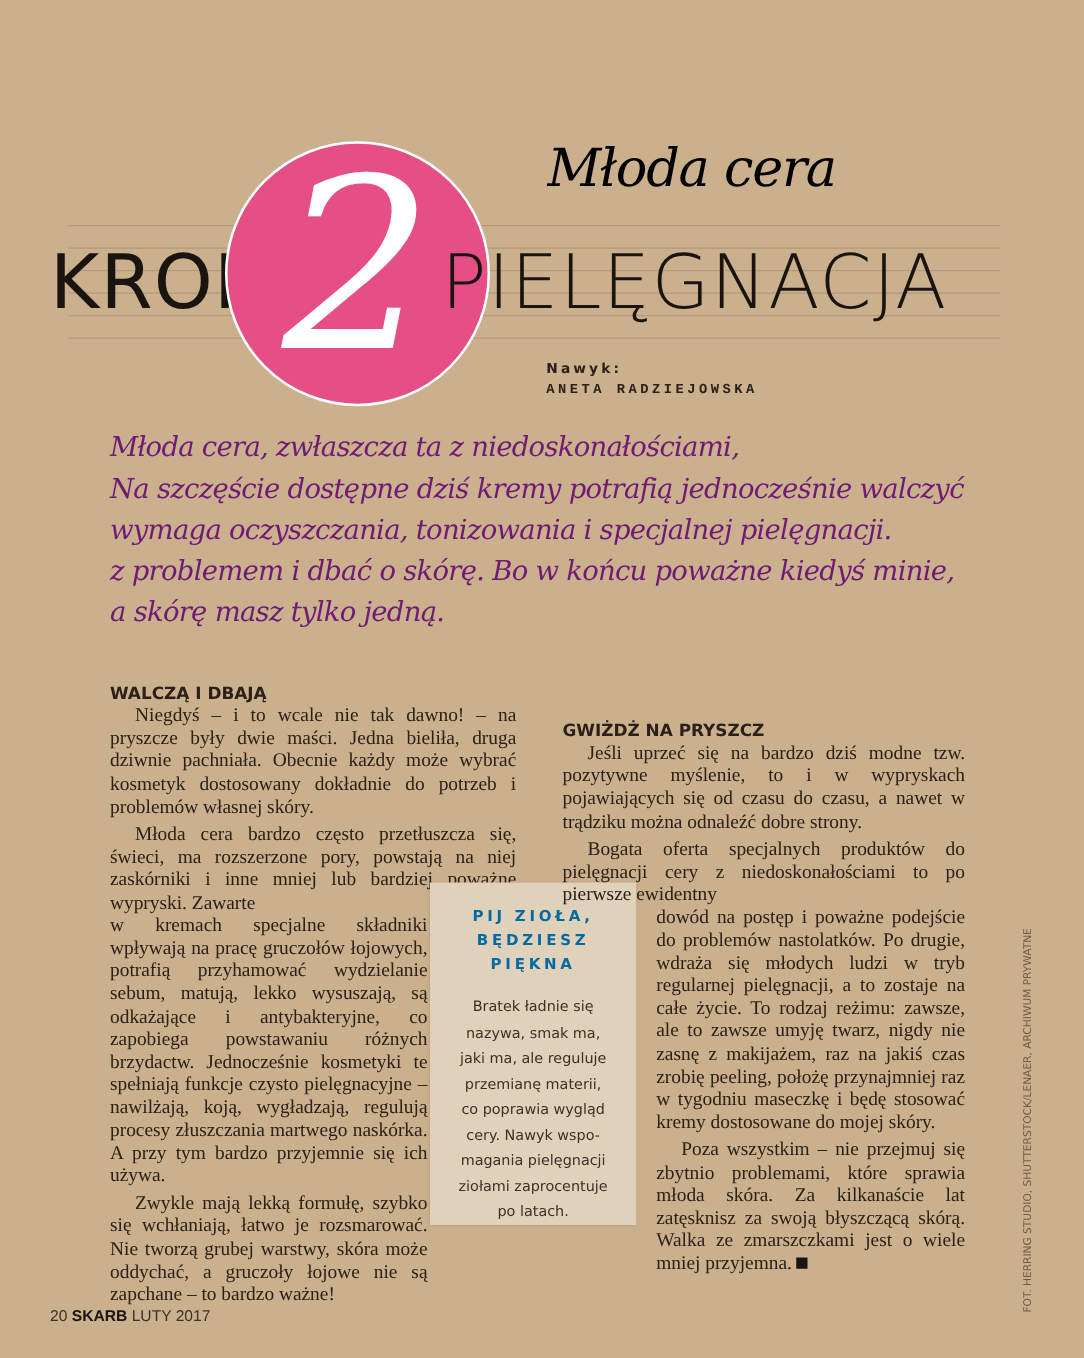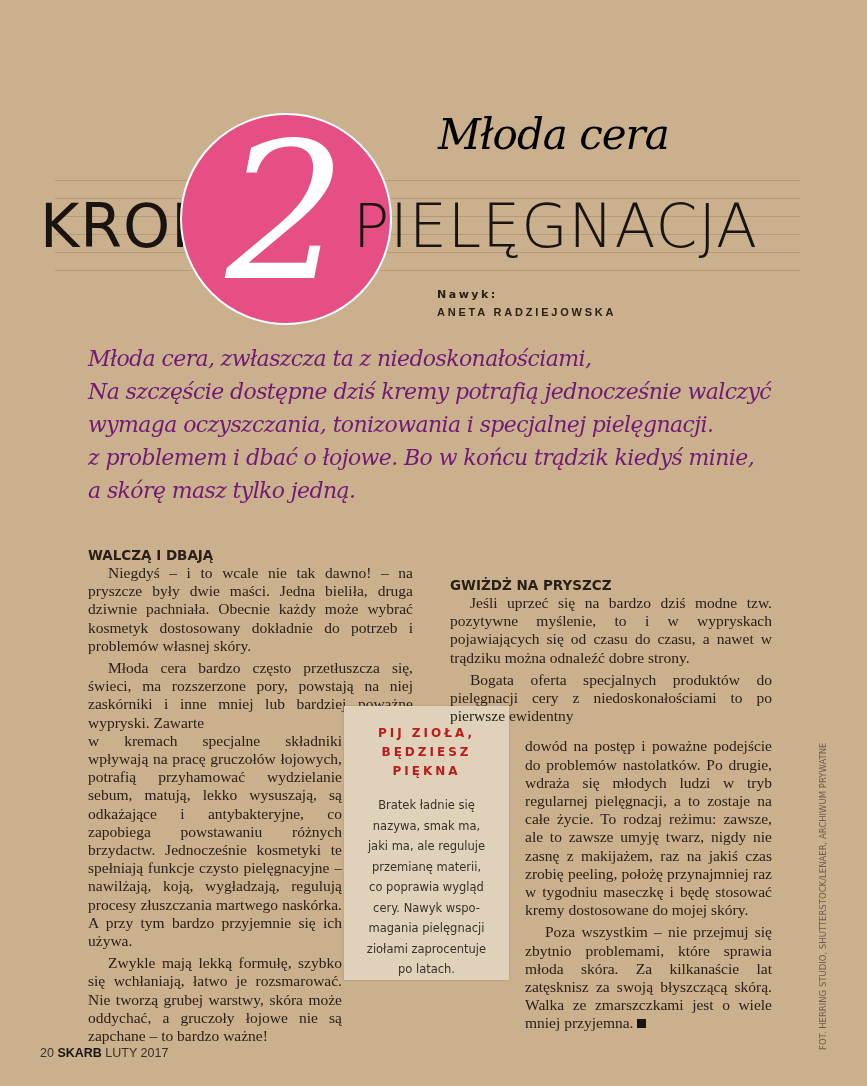--- a/index.html
+++ b/index.html
@@ -35,21 +35,21 @@
     left: 180px; top: 118px; width: 212px; text-align: center;
     font-family: "DejaVu Serif", serif; font-style: italic; font-size: 190px;
     color: #ffffff; line-height: 1;
   }
 
   .byline-label {
     left: 437px; top: 288px; font-family: "DejaVu Sans", sans-serif; font-weight: bold;
     font-size: 11px; letter-spacing: 2.5px; color: #2a2018;
   }
   .byline-name {
-    left: 437px; top: 306px; font-family: Liberation Sans, sans-serif; font-weight: bold;
+    left: 437px; top: 306px; font-family: Liberation Mono, monospace; font-weight: bold;
     font-size: 11px; letter-spacing: 2.8px; color: #2a2018;
   }
 
   .lead {
     left: 88px; top: 342px; width: 680px;
     font-family: "DejaVu Serif", serif; font-style: italic; font-size: 22px;
     line-height: 33px; color: #701a75; letter-spacing: -0.6px;
   }
   .lead div { white-space: nowrap; }
 
@@ -71,21 +71,21 @@
 
   .endmark { display: inline-block; width: 9px; height: 9px; background: #1a1410; margin-left: 4px; vertical-align: 0px; }
 
   .sidebar-box {
     left: 344px; top: 706px; width: 165px; height: 274px;
     background: #e0d1bb; box-shadow: 0 0 2px rgba(120,95,65,0.35);
     text-align: center; box-sizing: border-box; padding-top: 18px;
   }
   .sidebar-title {
     font-family: "DejaVu Sans", sans-serif; font-weight: bold; font-size: 12px;
-    letter-spacing: 3px; line-height: 19px; color: #b91c1c;
+    letter-spacing: 3px; line-height: 19px; color: #0369a1;
   }
   .sidebar-text {
     font-family: "DejaVu Sans", sans-serif; font-size: 11.5px; line-height: 20.5px;
     color: #3a3028; margin-top: 14px;
   }
 
   .credit {
     left: 818px; top: 1050px; transform-origin: 0 0; transform: rotate(-90deg);
     font-family: "DejaVu Sans", sans-serif; font-size: 8.5px; color: #6f5c47;
     white-space: nowrap; letter-spacing: 0px;
@@ -113,21 +113,21 @@
 <div class="abs title-word title-right">PIELĘGNACJA</div>
 <div class="abs circle-num">2</div>
 
 <div class="abs byline-label">Nawyk:</div>
 <div class="abs byline-name">ANETA RADZIEJOWSKA</div>
 
 <div class="abs lead">
   <div>Młoda cera, zwłaszcza ta z niedoskonałościami,</div>
   <div>Na szczęście dostępne dziś kremy potrafią jednocześnie walczyć</div>
   <div>wymaga oczyszczania, tonizowania i specjalnej pielęgnacji.</div>
-  <div>z problemem i dbać o łojowe. Bo w końcu trądzik kiedyś minie,</div>
+  <div>z problemem i dbać o skórę. Bo w końcu poważne kiedyś minie,</div>
   <div>a skórę masz tylko jedną.</div>
 </div>
 
 <div class="abs body-col col-left">
   <div class="heading">WALCZĄ I DBAJĄ</div>
   <p class="para">Niegdyś – i to wcale nie tak dawno! – na pryszcze były dwie maści. Jedna bieliła, druga dziwnie pachniała. Obecnie każdy może wybrać kosmetyk dostosowany dokładnie do potrzeb i problemów własnej skóry.</p>
   <p class="para" style="margin-bottom:0">Młoda cera bardzo często przetłuszcza się, świeci, ma rozszerzone pory, powstają na niej zaskórniki i inne mniej lub bardziej poważne wypryski. Zawarte</p>
   <p class="para wrap-left" style="text-indent:0">w kremach specjalne składniki wpływają na pracę gruczołów łojowych, potrafią przyhamować wydzielanie sebum, matują, lekko wysuszają, są odkażające i antybakteryjne, co zapobiega powstawaniu różnych brzydactw. Jednocześnie kosmetyki te spełniają funkcje czysto pielęgnacyjne – nawilżają, koją, wygładzają, regulują procesy złuszczania martwego naskórka. A przy tym bardzo przyjemnie się ich używa.</p>
   <p class="para wrap-left">Zwykle mają lekką formułę, szybko się wchłaniają, łatwo je rozsmarować. Nie tworzą grubej warstwy, skóra może oddychać, a gruczoły łojowe nie są zapchane – to bardzo ważne!</p>
 </div>
@@ -147,21 +147,21 @@
     <div>cery. Nawyk wspo-</div>
     <div>magania pielęgnacji</div>
     <div>ziołami zaprocentuje</div>
     <div>po latach.</div>
   </div>
 </div>
 
 <div class="abs body-col col-right">
   <div class="heading">GWIŻDŻ NA PRYSZCZ</div>
   <p class="para">Jeśli uprzeć się na bardzo dziś modne tzw. pozytywne myślenie, to i w wypryskach pojawiających się od czasu do czasu, a nawet w trądziku można odnaleźć dobre strony.</p>
-  <p class="para" style="margin-bottom:12px">Bogata oferta specjalnych produktów do pielęgnacji cery z niedoskonałościami to po pierwsze ewidentny</p>
+  <p class="para" style="margin-bottom:0">Bogata oferta specjalnych produktów do pielęgnacji cery z niedoskonałościami to po pierwsze ewidentny</p>
   <p class="para wrap-right" style="text-indent:0">dowód na postęp i poważne podejście do problemów nastolatków. Po drugie, wdraża się młodych ludzi w tryb regularnej pielęgnacji, a to zostaje na całe życie. To rodzaj reżimu: zawsze, ale to zawsze umyję twarz, nigdy nie zasnę z makijażem, raz na jakiś czas zrobię peeling, położę przynajmniej raz w tygodniu maseczkę i będę stosować kremy dostosowane do mojej skóry.</p>
   <p class="para wrap-right"><span>Poza wszystkim – nie przejmuj się zbytnio problemami, które sprawia młoda skóra. Za kilkanaście lat zatęsknisz za swoją błyszczącą skórą. Walka ze zmarszczkami jest o wiele mniej przyjemna.</span><span class="endmark"></span></p>
 </div>
 
 <div class="abs credit">FOT. HERRING STUDIO, SHUTTERSTOCK/LENAER, ARCHIWUM PRYWATNE</div>
 
 <div class="abs footer">
   <span>20</span>
   <b>SKARB</b>
   <span>LUTY 2017</span>

